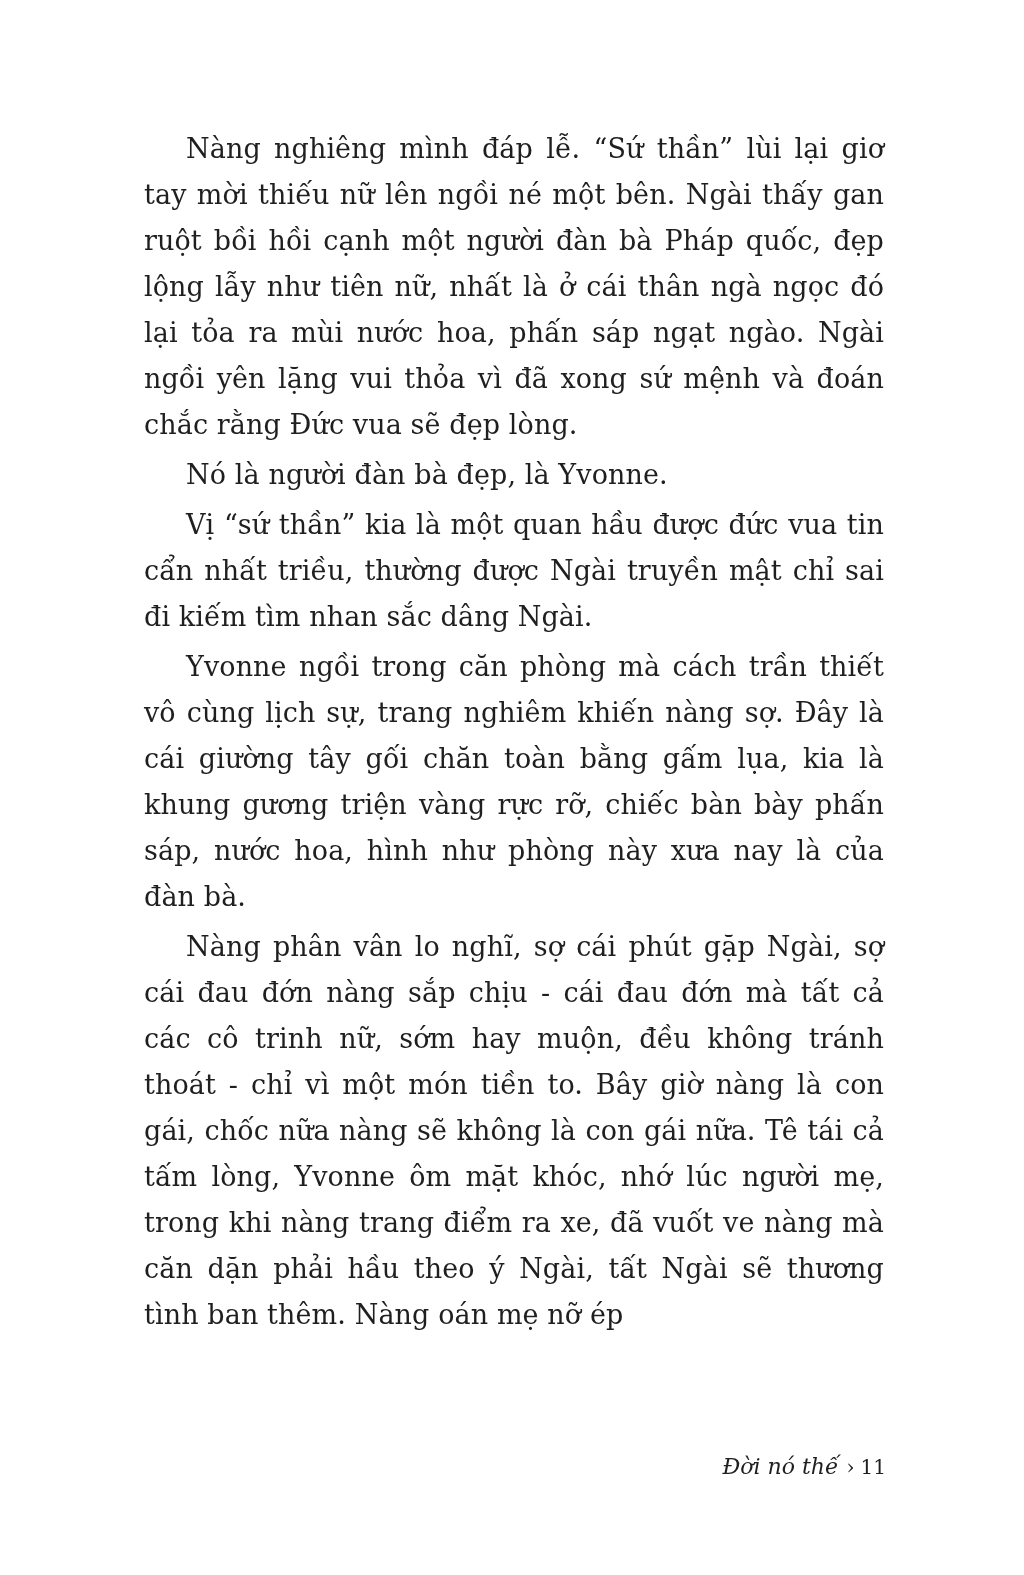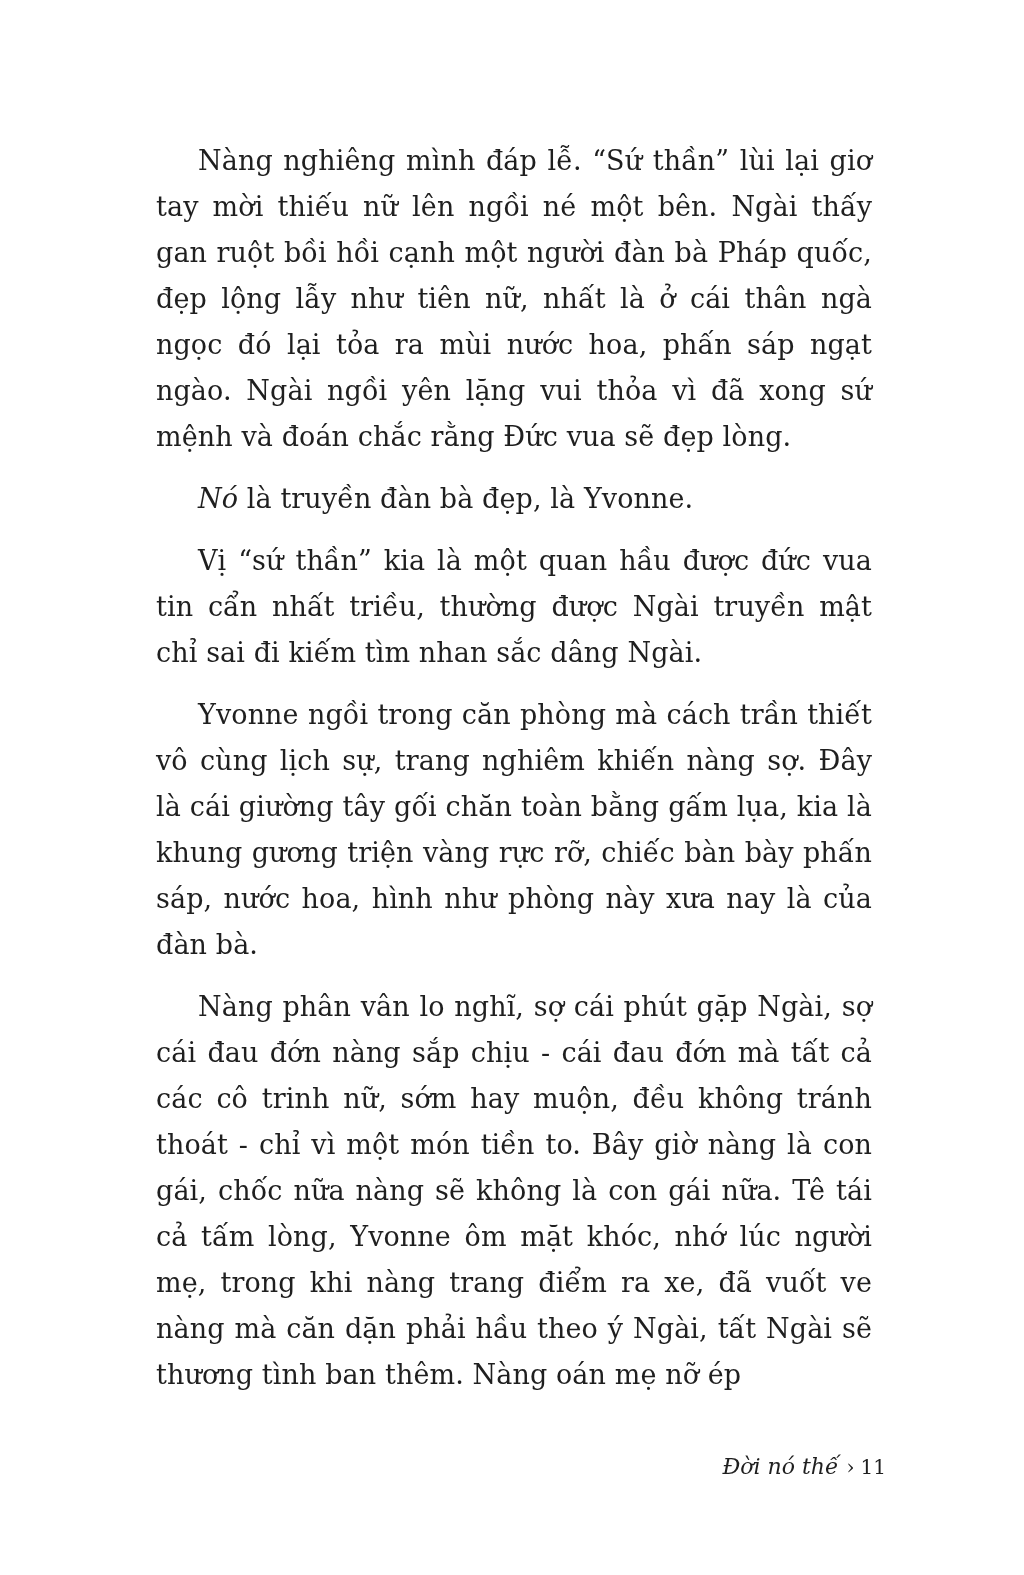--- a/index.html
+++ b/index.html
@@ -25,26 +25,25 @@
     left: 140px;
     top: 122px;
     width: 748px;
     font-size: 27px;
     line-height: 46px;
     text-align: justify;
     text-justify: inter-word;
     letter-spacing: 0.1px;
   }
   .text-block p {
-    margin: 16px;
+    margin: 4px;
     padding: 0;
     text-indent: 42px;
   }
   .italic {
-    font-style: italic;
   }
   .page-footer {
     position: absolute;
     right: 138px;
     top: 1452px;
     font-size: 22px;
     line-height: 30px;
     color: #1f1f1f;
     white-space: nowrap;
   }
@@ -64,21 +63,21 @@
 </style>
 </head>
 <body>
 
 <div class="page">
 
   <div class="text-block">
     <p>Nàng nghiêng mình đáp lễ. “Sứ thần” lùi lại giơ tay mời thiếu nữ lên ngồi né một bên. Ngài thấy gan ruột bồi hồi cạnh một người đàn bà Pháp quốc, đẹp lộng lẫy như tiên nữ, nhất là ở cái thân ngà ngọc đó lại tỏa ra mùi nước hoa, phấn sáp ngạt ngào. Ngài ngồi yên lặng vui thỏa vì đã xong sứ mệnh và đoán chắc rằng Đức vua sẽ đẹp lòng.</p>
 
 
-    <p><span class="italic">Nó</span><span> là truyền đàn bà đẹp, là Yvonne.</span></p>
+    <p><span class="italic">Nó</span><span> là người đàn bà đẹp, là Yvonne.</span></p>
 
     <p>Vị “sứ thần” kia là một quan hầu được đức vua tin cẩn nhất triều, thường được Ngài truyền mật chỉ sai đi kiếm tìm nhan sắc dâng Ngài.</p>
 
     <p>Yvonne ngồi trong căn phòng mà cách trần thiết vô cùng lịch sự, trang nghiêm khiến nàng sợ. Đây là cái giường tây gối chăn toàn bằng gấm lụa, kia là khung gương triện vàng rực rỡ, chiếc bàn bày phấn sáp, nước hoa, hình như phòng này xưa nay là của đàn bà.</p>
 
     <p>Nàng phân vân lo nghĩ, sợ cái phút gặp Ngài, sợ cái đau đớn nàng sắp chịu - cái đau đớn mà tất cả các cô trinh nữ, sớm hay muộn, đều không tránh thoát - chỉ vì một món tiền to. Bây giờ nàng là con gái, chốc nữa nàng sẽ không là con gái nữa. Tê tái cả tấm lòng, Yvonne ôm mặt khóc, nhớ lúc người mẹ, trong khi nàng trang điểm ra xe, đã vuốt ve nàng mà căn dặn phải hầu theo ý Ngài, tất Ngài sẽ thương tình ban thêm. Nàng oán mẹ nỡ ép</p>
   </div>
 
   <div class="page-footer">
     <span class="book-title">Đời nó thế</span><span class="sep">›</span><span class="page-num">11</span>

